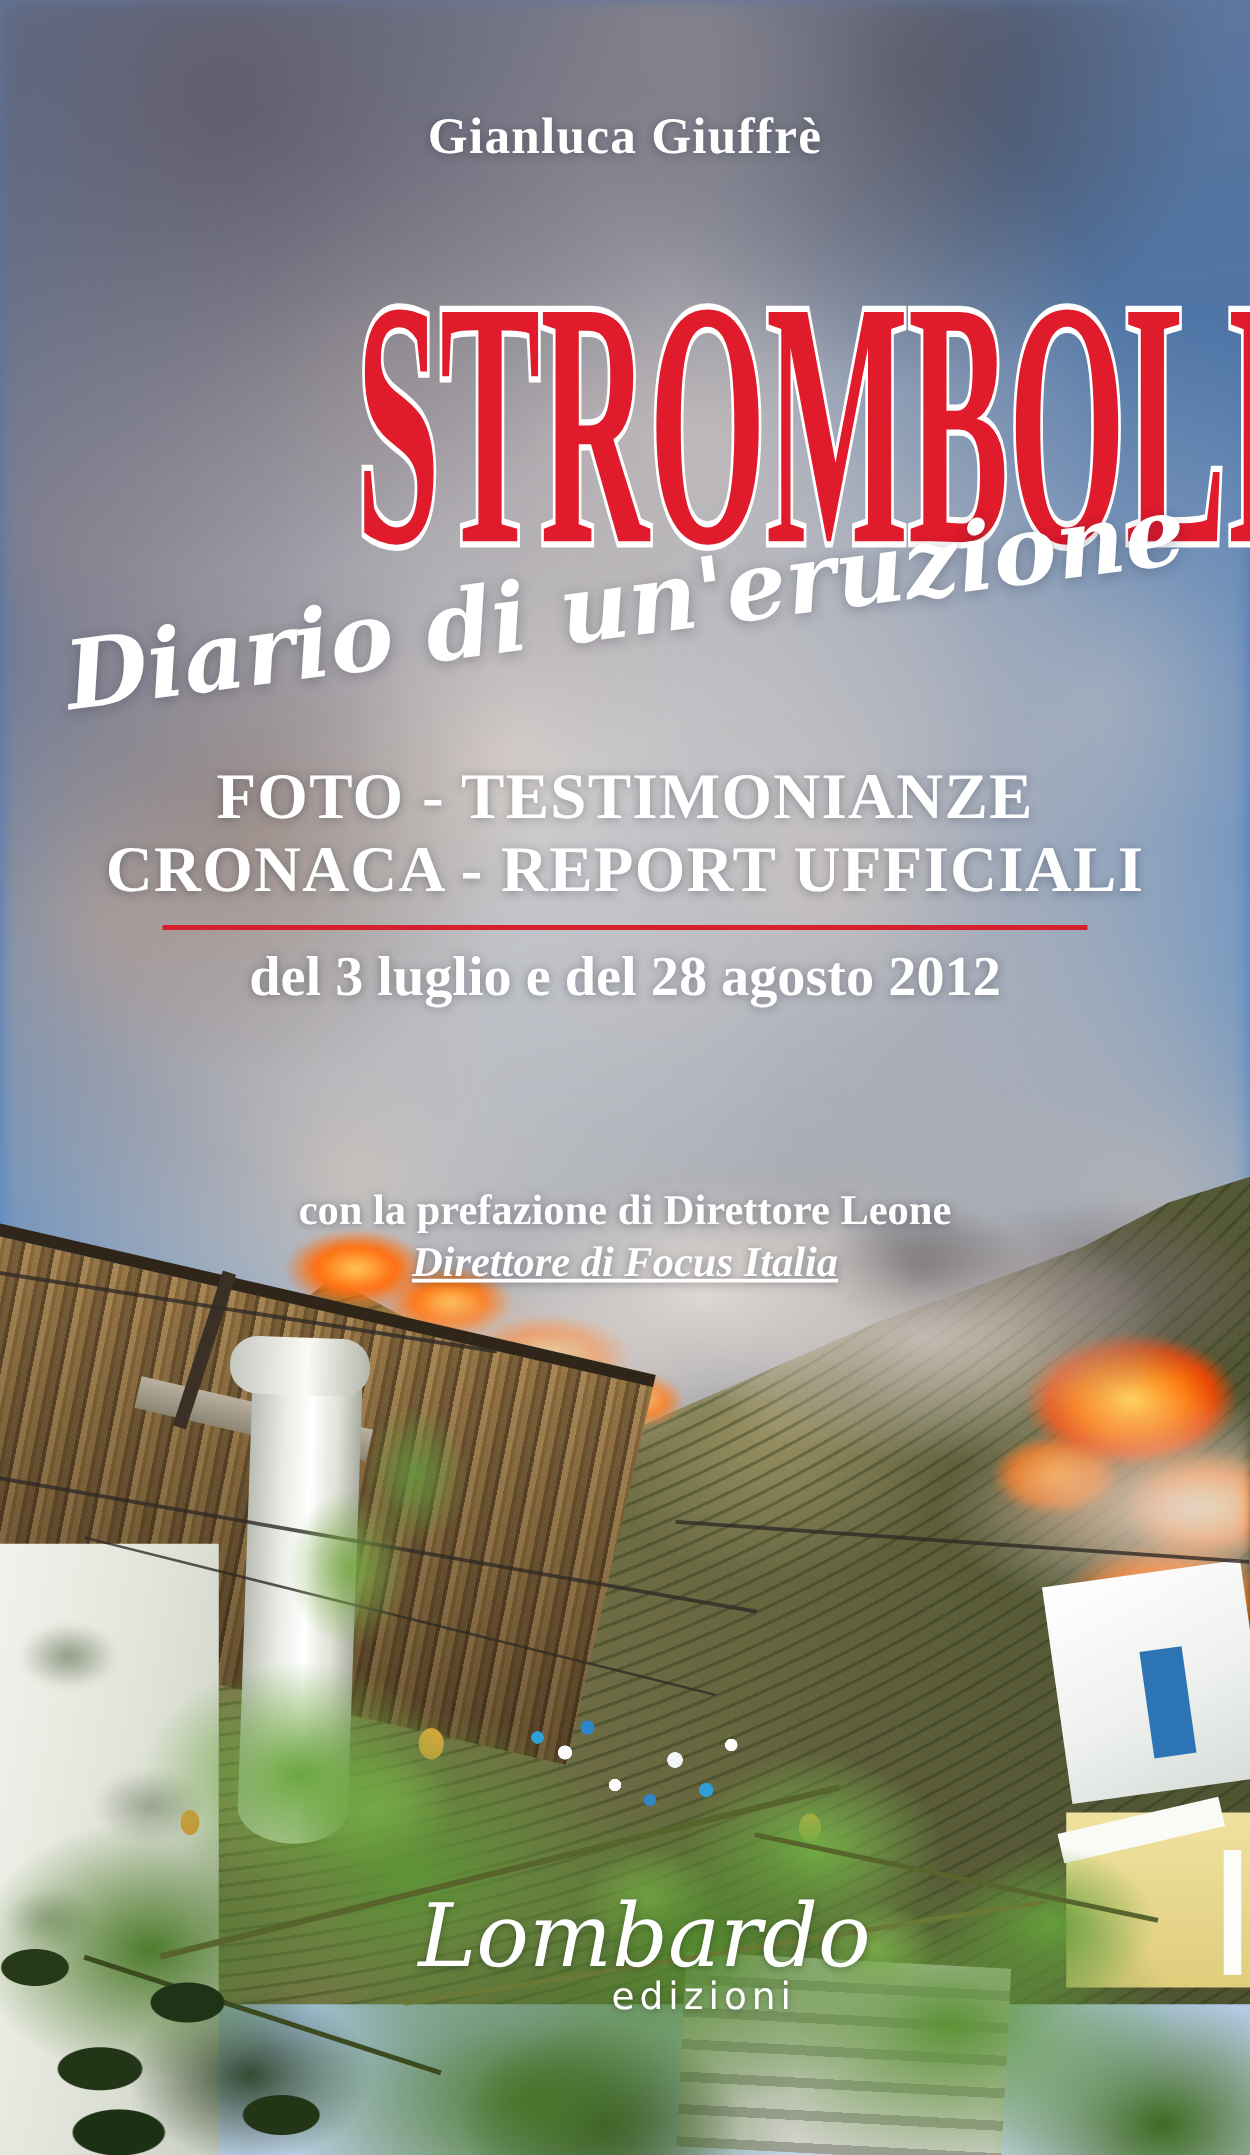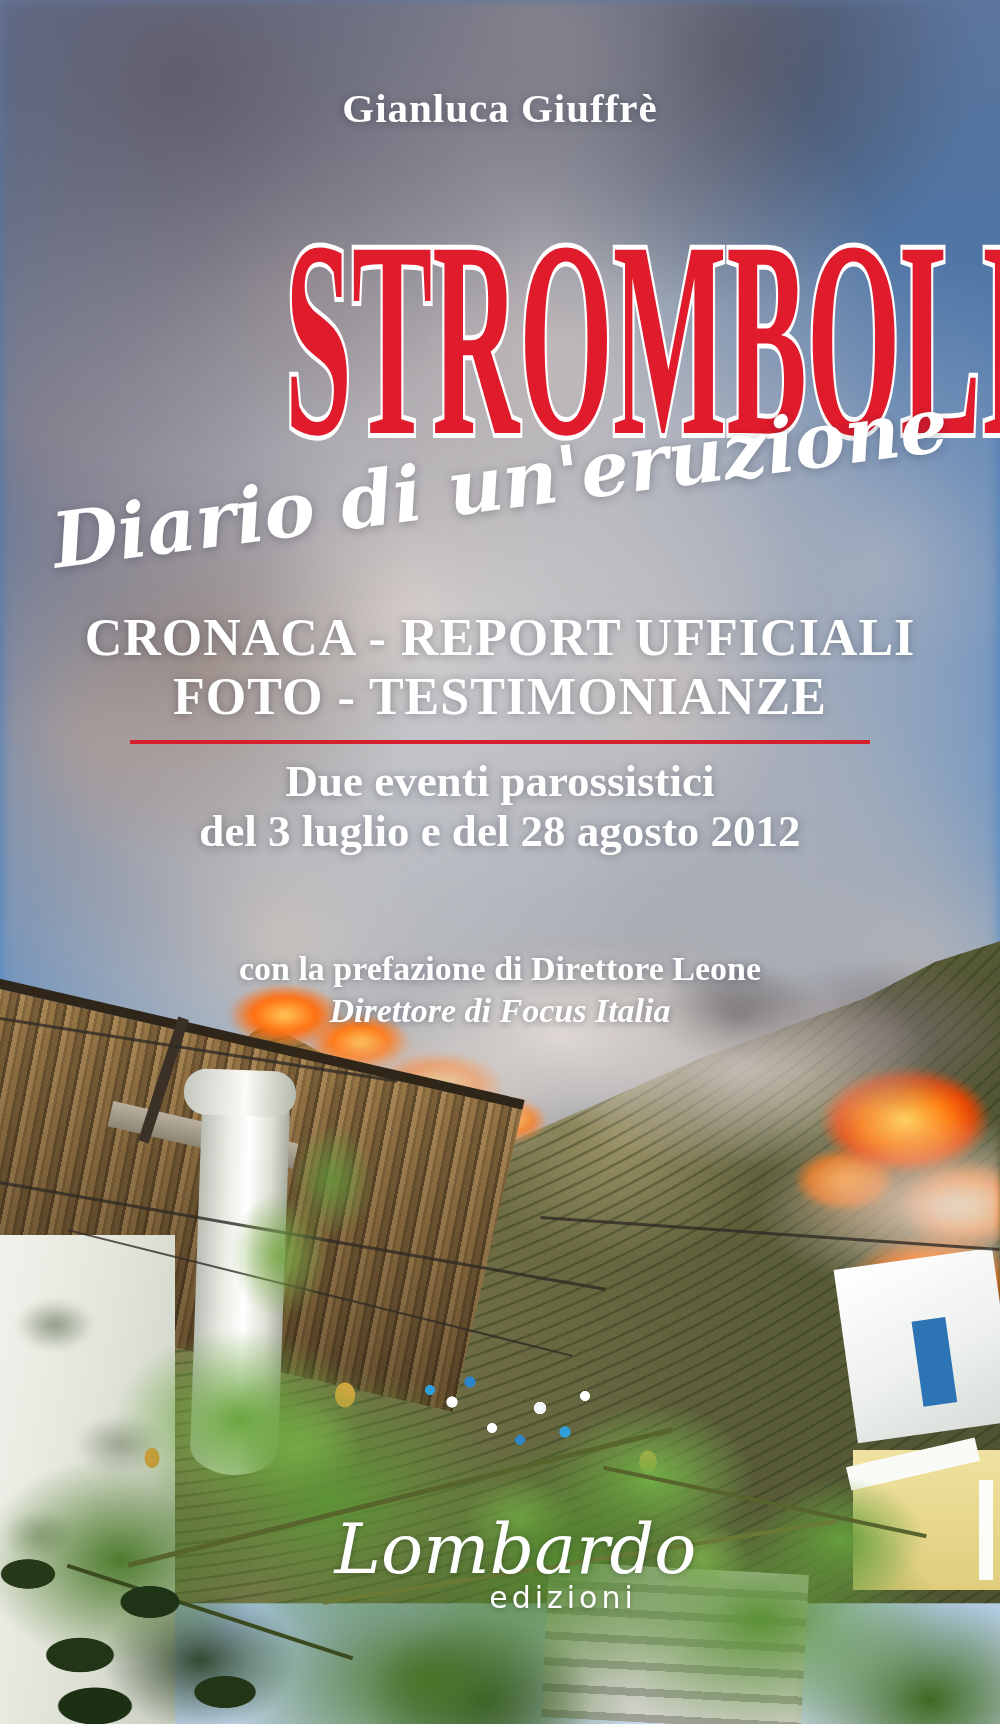--- a/index.html
+++ b/index.html
@@ -148,21 +148,21 @@
   .subtitle{top:438px;left:40px;right:40px;text-align:center;color:#fff;
     font-family:"DejaVu Serif",serif;font-style:italic;font-weight:bold;font-size:76px;
     transform:rotate(-7.5deg);text-shadow:0 2px 10px rgba(30,30,50,.3);}
   .tagline{top:608px;font-weight:bold;font-size:52px;line-height:59px;letter-spacing:1px;
     text-shadow:0 1px 8px rgba(20,25,40,.35);}
   .rule{left:130px;top:740px;width:740px;height:4px;background:#d6202e;}
   .description{top:756px;font-weight:bold;font-size:45px;line-height:50px;
     text-shadow:0 1px 8px rgba(20,25,40,.35);}
   .preface{top:948px;font-weight:bold;font-size:34px;line-height:42px;
     text-shadow:0 1px 7px rgba(20,25,40,.4);}
-  .preface .it{position:static;display:block;font-style:italic;font-weight:bold;}
+  .preface .it{position:static;display:block;font-style:italic;font-weight:bold;text-decoration:underline;}
   .publisher{top:1512px;left:0;right:0;text-align:center;color:#fff;}
   .publisher-name{position:static;display:block;font-family:"DejaVu Serif",serif;
     font-style:italic;font-size:70px;line-height:74px;font-weight:normal;
     text-shadow:0 1px 6px rgba(20,30,20,.35);padding-left:31px;}
   .publisher-sub{position:static;display:block;font-family:"DejaVu Sans",sans-serif;
     font-size:30px;letter-spacing:4px;margin-top:-6px;transform:translateX(63px);
     text-shadow:0 1px 5px rgba(20,30,20,.35);}
 </style>
 </head>
 <body>
@@ -204,28 +204,27 @@
   <div class="txt author">Gianluca Giuffrè</div>
 
   <div class="title-wrap">
     <div class="title-layer title-stroke">STROMBOLI</div>
     <div class="title-layer title-fill">STROMBOLI</div>
   </div>
 
   <div class="subtitle">Diario di un'eruzione</div>
 
   <div class="txt tagline">
+    <span style="position:static;display:block">FOTO - TESTIMONIANZE</span>
     <span style="position:static;display:block">CRONACA - REPORT UFFICIALI</span>
-    <span style="position:static;display:block">FOTO - TESTIMONIANZE</span>
   </div>
 
   <div class="rule"></div>
 
   <div class="txt description">
-    <span style="position:static;display:block">Due eventi parossistici</span>
     <span style="position:static;display:block">del 3 luglio e del 28 agosto 2012</span>
   </div>
 
   <div class="txt preface">
     <span style="position:static;display:block">con la prefazione di Direttore Leone</span>
     <span class="it">Direttore di Focus Italia</span>
   </div>
 
   <div class="publisher">
     <span class="publisher-name">Lombardo</span>

